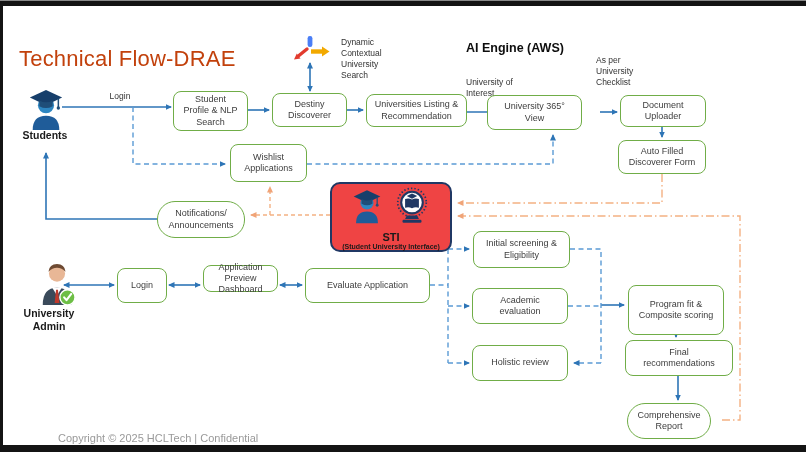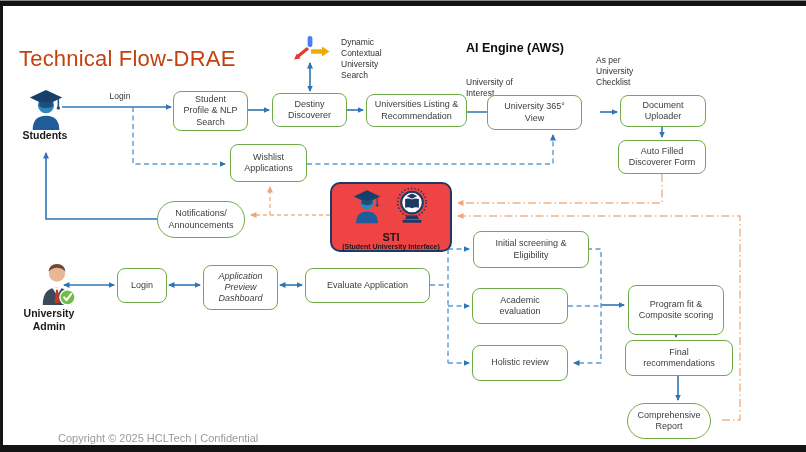--- a/index.html
+++ b/index.html
@@ -152,24 +152,24 @@
             <path d="M16,33 L28,33 L30,37 L14,37 Z" fill="#203864"></path>
             <rect x="11" y="38" width="22" height="3.4" rx="1.4" fill="#203864"></rect>
           </svg>
         </span>
       </div>
       <div class="sti-title">STI</div>
       <div class="sti-sub">(Student University Interface)</div>
     </div>
 
     <div class="node" style="left:114px; top:262px; width:50px; height:35px;">Login</div>
-    <div class="node" style="left:200px; top:259px; width:75px; height:45px;font-style:italic;">Application Preview Dashboard</div>
+    <div class="node" style="left:200px; top:259px; width:75px; height:27px;">Application Preview Dashboard</div>
     <div class="node" style="left:302px; top:262px; width:125px; height:35px;">Evaluate Application</div>
 
-    <div class="node" style="left:470px; top:225px; width:116px; height:37px;">Initial screening &amp; Eligibility</div>
+    <div class="node" style="left:470px; top:225px; width:97px; height:37px;">Initial screening &amp; Eligibility</div>
     <div class="node" style="left:469px; top:282px; width:96px; height:36px; padding:2px 14px;">Academic evaluation</div>
     <div class="node" style="left:469px; top:339px; width:96px; height:36px;">Holistic review</div>
     <div class="node" style="left:625px; top:279px; width:96px; height:50px;">Program fit &amp; Composite scoring</div>
     <div class="node" style="left:622px; top:334px; width:108px; height:36px; padding:2px 14px;">Final recommendations</div>
     <div class="node" style="left:624px; top:397px; width:84px; height:36px; padding:2px 12px;border-radius:18px;">Comprehensive Report</div>
 
     <div class="footer">Copyright © 2025 HCLTech | Confidential</div>
   </div>
 </div>
 

